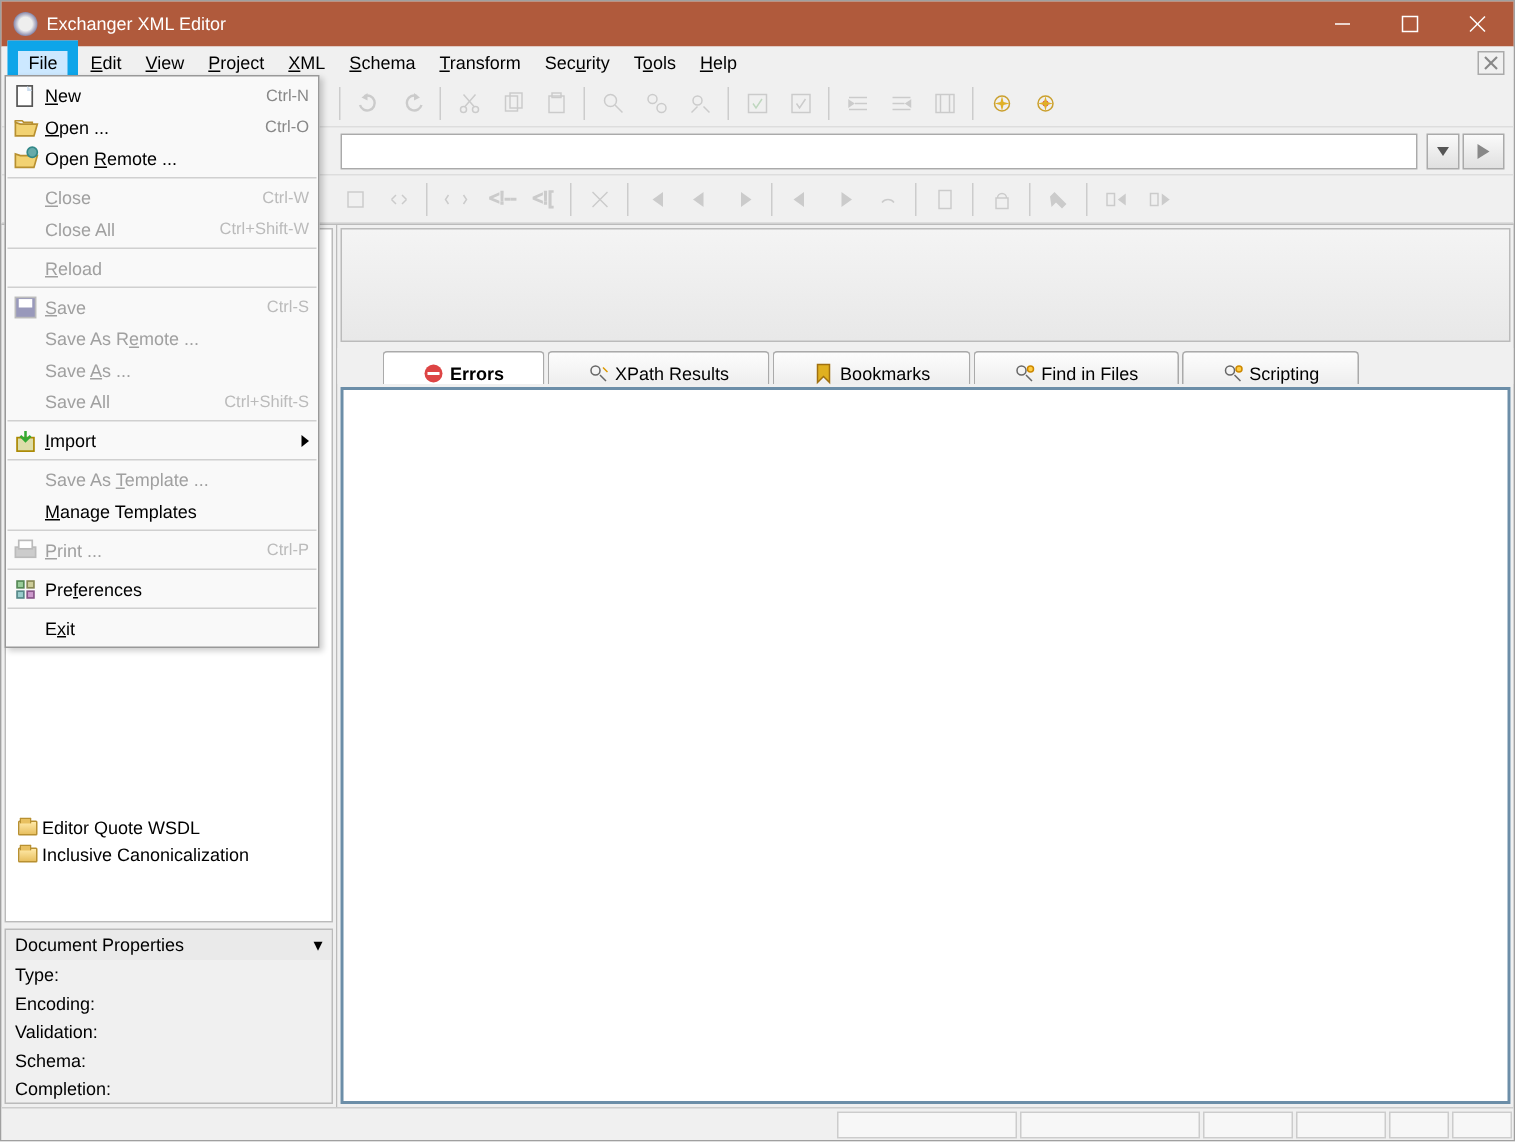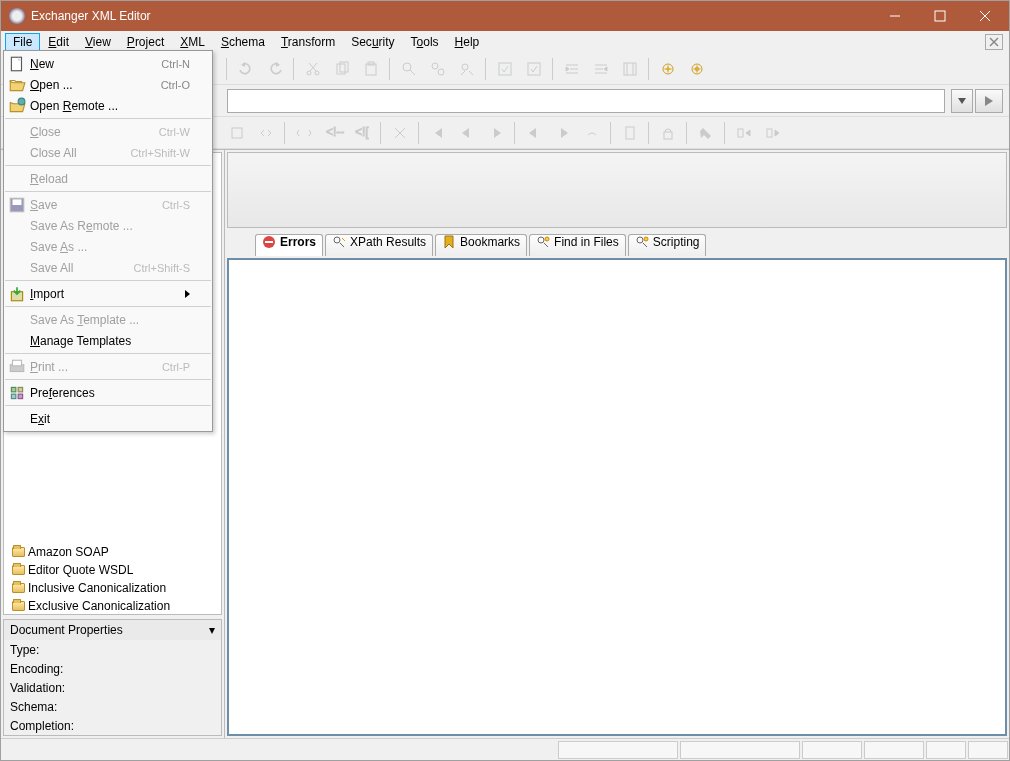--- a/index.html
+++ b/index.html
@@ -10,28 +10,28 @@
 .titlebar { height: 30px; background: #b05a3c; color: #fff; display: flex; align-items: center; padding: 0 2px 0 8px; }
 .appicon { width: 16px; height: 16px; margin-right: 6px; background: radial-gradient(circle,#eee 40%,#88a 70%); border-radius:50%; }
 .title-text { flex: 1; font-size: 12px; }
 .winbtns { display: flex; }
 .winbtn { width: 45px; height: 29px; display:flex; align-items:center; justify-content:center; color:#fff; }
 .winbtn svg { width:10px; height:10px; stroke:#fff; stroke-width:1; fill:none; }
 
 
 .menubar { height: 22px; background: #f0f0f0; display:flex; align-items:center; padding:0 4px; position:relative; }
 .menu-item { padding: 2px 8px; color:#000; cursor:default; }
-.menu-item.open { background:#cce8ff; border:1px solid #0ea5e9; padding:1px 7px; }
+.menu-item.open { background:#cce8ff; border:7px solid #0ea5e9; padding:1px 7px; }
 .menu-item u { text-decoration: underline; }
 .menubar-close { margin-left:auto; width:18px; height:16px; border:1px solid #aaa; display:flex;align-items:center;justify-content:center; background:#f0f0f0; margin-right:2px;}
 .menubar-close svg{width:8px;height:8px;stroke:#888;stroke-width:1.4;}
 
 
 .dropdown { position:absolute; left:3px; top:50px; width:210px; background:#f9f9f9; border:1px solid #999; box-shadow:2px 2px 4px rgba(0,0,0,.2); z-index:100; padding:2px 0;}
-.dd-item { display:flex; align-items:center; height:21px; padding:0 22px 0 4px; color:#000; }
+.dd-item { display:flex; align-items:center; height:21px; padding:0 6px 0 4px; color:#000; }
 .dd-item.disabled { color:#a0a0a0; }
 .dd-icon { width:18px; height:16px; margin-right:4px; display:flex;align-items:center;justify-content:center; }
 .dd-label { flex:1; }
 .dd-shortcut { font-size:11px; color:#888; margin-left:10px; }
 .dd-item.disabled .dd-shortcut{color:#bbb;}
 .dd-sep { height:1px; background:#d0d0d0; margin:2px 1px; }
 .dd-arrow { width:0;height:0;border-top:4px solid transparent;border-bottom:4px solid transparent;border-left:5px solid #000; }
 .dd-item u{text-decoration:underline;}
 
 
@@ -58,21 +58,21 @@
 .folder-ico:before{content:"";position:absolute;left:0;top:-3px;width:6px;height:3px;background:#e8c060;border:1px solid #b89030;border-bottom:none;border-radius:1px 1px 0 0;}
 .doc-prop-panel { border:1px solid #bbb; margin:2px; background:#f0f0f0; }
 .dp-header { height:20px; display:flex; align-items:center; padding:0 6px; font-weight:normal; background:#eaeaea; }
 .dp-header-arrow{margin-left:auto;}
 .dp-row { padding:1px 6px; height:19px; display:flex;align-items:center;}
 
 
 .right-col { flex:1; display:flex; flex-direction:column; background:#f0f0f0; }
 .doc-area { flex:0 0 76px; margin:2px; border:1px solid #bbb; background:linear-gradient(#f4f4f4,#e8e8e8); }
 .tabs-row { display:flex; align-items:flex-end; height:24px; padding:0 2px 0 30px; background:#f0f0f0; gap:2px; margin-top:2px;}
-.tab { height:22px; border:1px solid #aaa; border-bottom:none; background:linear-gradient(#fdfdfd,#eee); padding:0 6px; display:flex;align-items:flex-start; gap:4px; border-radius:3px 3px 0 0;}
+.tab { height:22px; border:1px solid #aaa; border-bottom:none; background:linear-gradient(#fdfdfd,#eee); padding:0 26px; display:flex;align-items:flex-end; gap:4px; border-radius:3px 3px 0 0;}
 .tab.active { background:#fff; font-weight:bold; }
 .tab-icon{width:14px;height:14px;display:flex;align-items:center;justify-content:center;}
 .results-area { flex:1; margin:2px; border:2px solid #6c8ea8; background:#fff; }
 
 
 .statusbar { height:22px; background:#f0f0f0; border-top:1px solid #ccc; display:flex; align-items:center; }
 .status-left{flex:1;}
 .status-cell{width:60px;height:18px;border:1px solid #ccc;margin:0 1px;background:#f7f7f7;}
 .status-cell.wide{width:120px;}
 .status-cell.narrower{width:40px;}
@@ -479,39 +479,27 @@
   </div>
 
   <div class="main-area">
     <div class="left-col">
       <div class="projects-panel" id="projects-panel">
           <div style="height: 388px;"></div>
           <div class="tree-item">
             <span class="tree-icon">
               <span class="folder-ico"></span>
             </span>
-            <span>Amazon SOAP</span>
+            <span>Editor Quote WSDL</span>
           </div>
           <div class="tree-item">
             <span class="tree-icon">
               <span class="folder-ico"></span>
             </span>
-            <span>Editor Quote WSDL</span>
-          </div>
-          <div class="tree-item">
-            <span class="tree-icon">
-              <span class="folder-ico"></span>
-            </span>
             <span>Inclusive Canonicalization</span>
-          </div>
-          <div class="tree-item">
-            <span class="tree-icon">
-              <span class="folder-ico"></span>
-            </span>
-            <span>Exclusive Canonicalization</span>
           </div>
         </div>
       <div class="doc-prop-panel">
         <div class="dp-header">
           <span>Document Properties</span>
           <span class="dp-header-arrow">▾</span>
         </div>
         <div id="dp-body">
             <div class="dp-row">Type:</div>
             <div class="dp-row">Encoding:</div>

